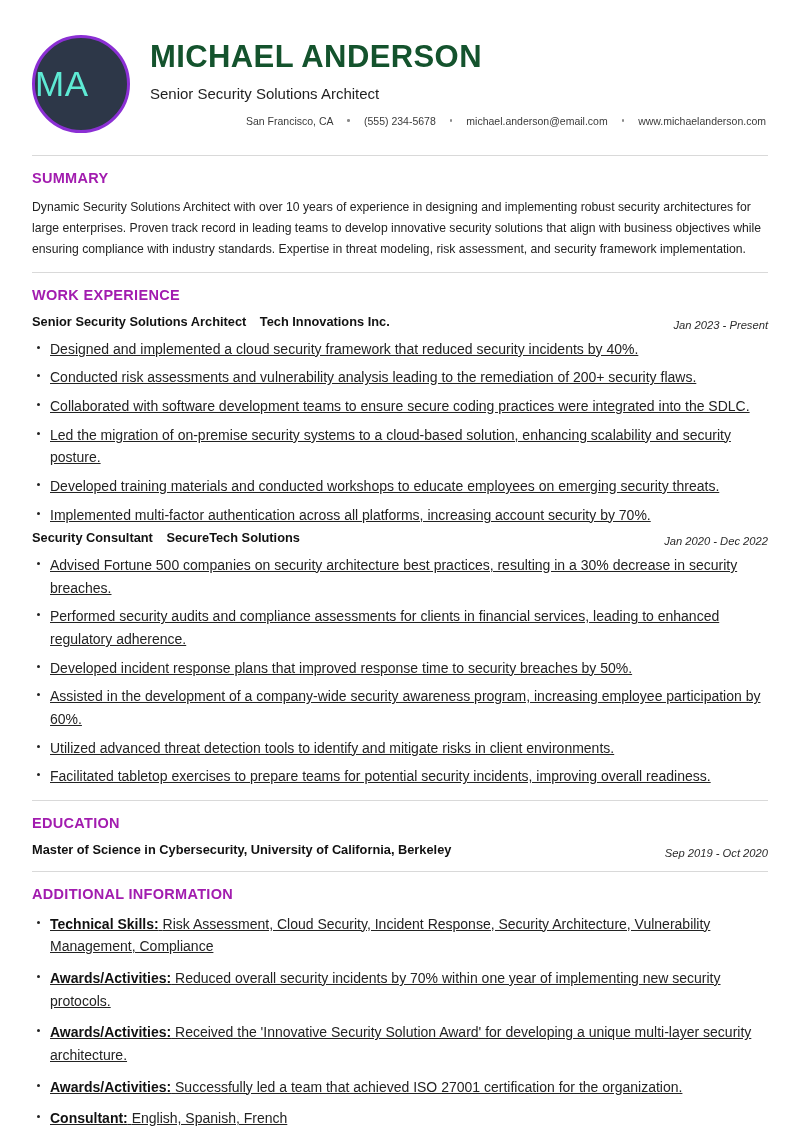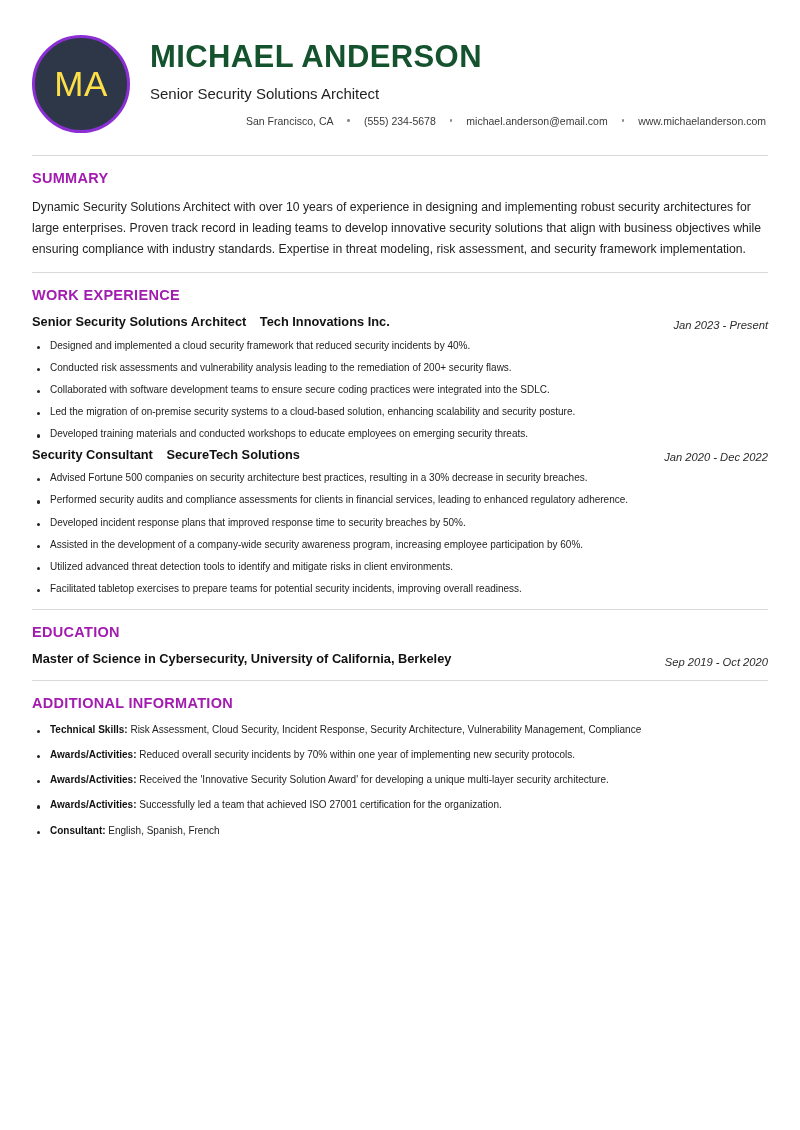--- a/index.html
+++ b/index.html
@@ -33,22 +33,21 @@
   .avatar {
     width: 98px;
     height: 98px;
     min-width: 98px;
     border-radius: 50%;
     background: #2d3748;
     border: 3px solid #8b2fd4;
     box-sizing: border-box;
     display: flex;
     align-items: center;
-    justify-content: center;
-    color: #fde047;
+    color: #5eead4;
     font-size: 35px;
     font-weight: 400;
     letter-spacing: 0.5px;
     font-family: "Liberation Sans", sans-serif;
   }
   .header-text {
     flex: 1;
     padding-top: 4px;
     min-width: 0;
   }
@@ -135,24 +134,25 @@
     flex: none;
   }
   ul.bullets {
     list-style: none;
     margin: 0;
     padding: 0;
   }
   ul.bullets li {
     position: relative;
     padding-left: 18px;
-    font-size: 10px;
+    font-size: 14px;
     line-height: 1.62;
     color: #232323;
     margin-bottom: 6px;
+    text-decoration: underline;
   }
   ul.bullets li:before {
     content: "";
     position: absolute;
     left: 5px;
     top: 8px;
     width: 3.2px;
     height: 3.2px;
     border-radius: 50%;
     background: #232323;
@@ -206,20 +206,21 @@
           <span class="entry-company">Tech Innovations Inc.</span>
         </div>
         <div class="entry-date">Jan 2023 - Present</div>
       </div>
       <ul class="bullets">
         <li>Designed and implemented a cloud security framework that reduced security incidents by 40%.</li>
         <li>Conducted risk assessments and vulnerability analysis leading to the remediation of 200+ security flaws.</li>
         <li>Collaborated with software development teams to ensure secure coding practices were integrated into the SDLC.</li>
         <li>Led the migration of on-premise security systems to a cloud-based solution, enhancing scalability and security posture.</li>
         <li>Developed training materials and conducted workshops to educate employees on emerging security threats.</li>
+        <li>Implemented multi-factor authentication across all platforms, increasing account security by 70%.</li>
       </ul>
     </div>
 
     <div class="entry">
       <div class="entry-head">
         <div class="entry-heading">
           <span>Security Consultant</span>
           <span class="entry-company">SecureTech Solutions</span>
         </div>
         <div class="entry-date">Jan 2020 - Dec 2022</div>

